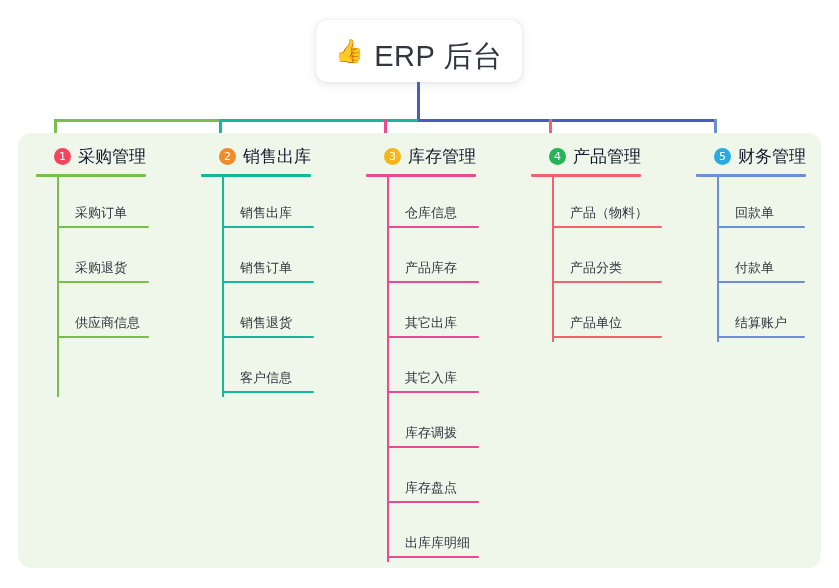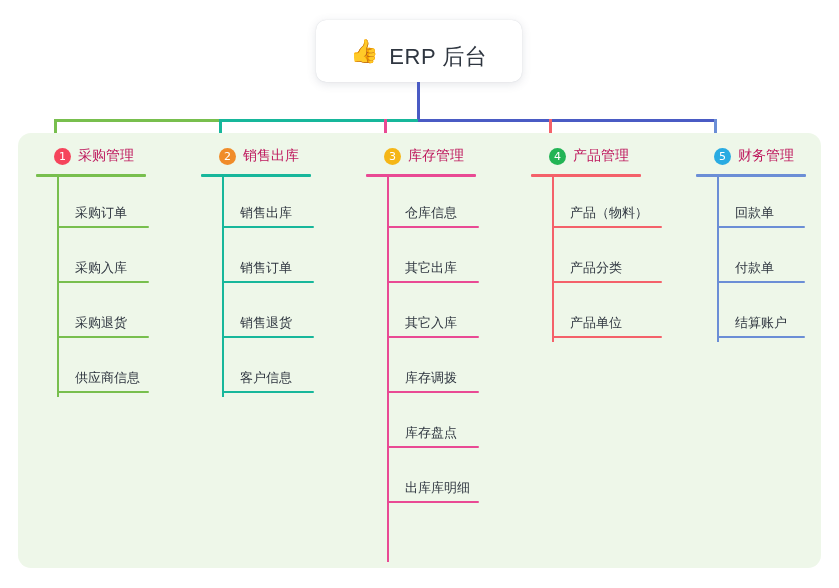--- a/index.html
+++ b/index.html
@@ -14,21 +14,21 @@
   
   .title-card{
     position:absolute;left:316px;top:20px;width:206px;height:62px;
     background:#ffffff;border-radius:10px;
     box-shadow:0 2px 10px rgba(80,90,110,.16), 0 0 1px rgba(80,90,110,.25);
     display:flex;align-items:center;justify-content:center;gap:10px;
     box-sizing:border-box;
   }
   .title-emoji{font-size:23px;line-height:1;}
   .title-text{
-    font-size:22px;color:#2f3640;letter-spacing:.5px;white-space:nowrap;margin-top:12px;
+    font-size:29px;color:#2f3640;letter-spacing:.5px;white-space:nowrap;margin-top:12px;
   }
 
   
   .ln{position:absolute;}
 
   
   .panel{
     position:absolute;left:18px;top:133px;width:803px;height:435px;
     background:#eef7e9;border-radius:13px;
   }
@@ -37,21 +37,21 @@
   .col{position:absolute;top:143px;}
   .col-head{
     display:flex;align-items:center;gap:7px;height:26px;
     padding-left:18px;box-sizing:border-box;
   }
   .badge{
     width:17px;height:17px;border-radius:50%;
     color:#fff;font-size:11px;line-height:17px;text-align:center;
     flex:0 0 17px;font-family:"DejaVu Sans",sans-serif;
   }
-  .col-title{font-size:14px;color:#be185d;white-space:nowrap;}
+  .col-title{font-size:17px;color:#0f172a;white-space:nowrap;}
   .col-underline{height:3px;margin-top:5px;border-radius:1px;}
 
   
   .leaves{position:relative;margin-left:21px;padding-top:0;}
   .spine{position:absolute;left:0;top:0;width:2px;}
   .leaf{
     position:relative;height:55px;box-sizing:border-box;padding-left:28px;
   }
   .leaf-label{
     position:absolute;left:18px;bottom:10px;
@@ -92,24 +92,20 @@
           <span class="col-title">采购管理</span>
         </div>
         <div class="col-underline" style="width: 110px; background: rgb(120, 191, 78);"></div>
         <div class="leaves">
           <div class="spine" style="background: rgb(120, 191, 78); height: 220px;"></div>
           <div class="leaf">
             <span class="leaf-label">采购订单</span>
             <div class="leaf-rule" style="width: 92px; background: rgb(120, 191, 78);"></div>
           </div>
           <div class="leaf">
-            <span class="leaf-label">采购入库</span>
-            <div class="leaf-rule" style="width: 92px; background: rgb(120, 191, 78);"></div>
-          </div>
-          <div class="leaf">
             <span class="leaf-label">采购退货</span>
             <div class="leaf-rule" style="width: 92px; background: rgb(120, 191, 78);"></div>
           </div>
           <div class="leaf">
             <span class="leaf-label">供应商信息</span>
             <div class="leaf-rule" style="width: 92px; background: rgb(120, 191, 78);"></div>
           </div>
         </div>
       </div>
       <div class="col" style="left: 201px;">
@@ -144,20 +140,24 @@
           <span class="col-title">库存管理</span>
         </div>
         <div class="col-underline" style="width: 110px; background: rgb(233, 74, 148);"></div>
         <div class="leaves">
           <div class="spine" style="background: rgb(233, 74, 148); height: 385px;"></div>
           <div class="leaf">
             <span class="leaf-label">仓库信息</span>
             <div class="leaf-rule" style="width: 92px; background: rgb(233, 74, 148);"></div>
           </div>
           <div class="leaf">
+            <span class="leaf-label">产品库存</span>
+            <div class="leaf-rule" style="width: 92px; background: rgb(233, 74, 148);"></div>
+          </div>
+          <div class="leaf">
             <span class="leaf-label">其它出库</span>
             <div class="leaf-rule" style="width: 92px; background: rgb(233, 74, 148);"></div>
           </div>
           <div class="leaf">
             <span class="leaf-label">其它入库</span>
             <div class="leaf-rule" style="width: 92px; background: rgb(233, 74, 148);"></div>
           </div>
           <div class="leaf">
             <span class="leaf-label">库存调拨</span>
             <div class="leaf-rule" style="width: 92px; background: rgb(233, 74, 148);"></div>

